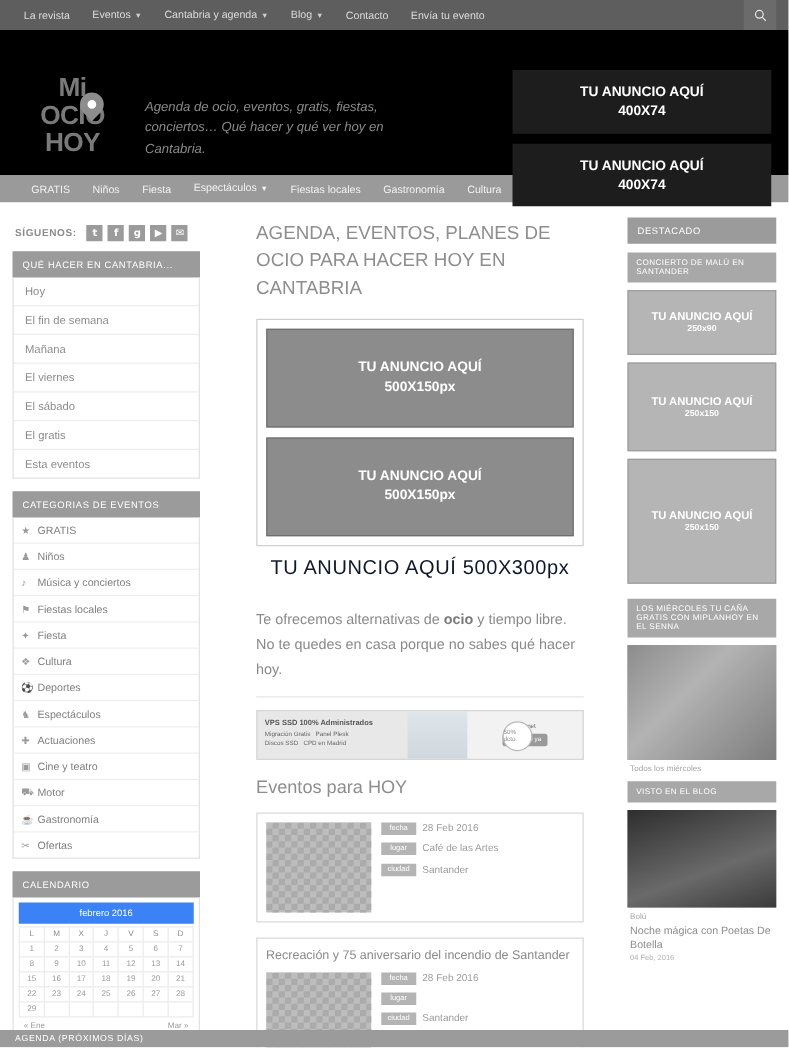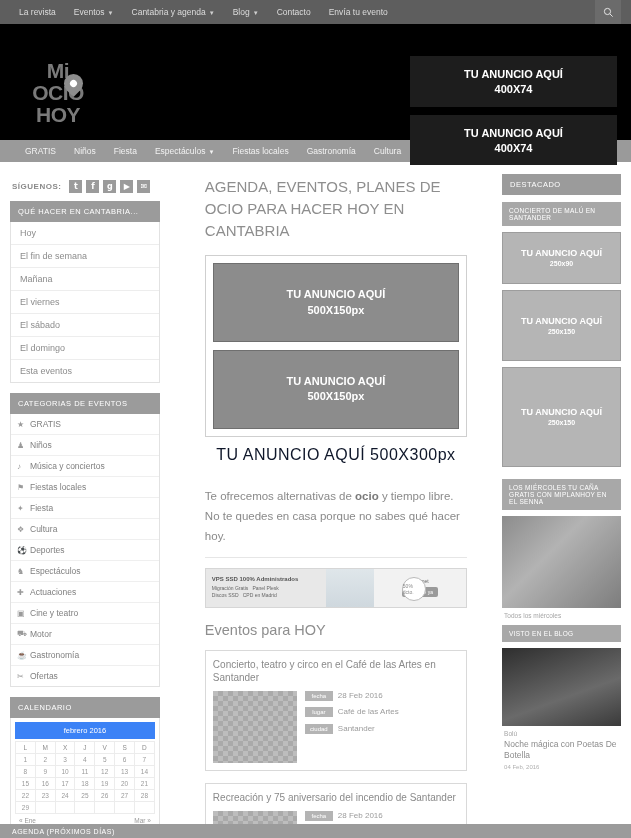--- a/index.html
+++ b/index.html
@@ -397,20 +397,21 @@
     </div>
   </div>
 
   <div class="header">
     <div class="logo">
       <div class="l1">Mi</div>
       <div class="l2">OCIO</div>
       <div class="l3">HOY</div>
     </div>
     <div class="logo-pin"></div>
+    <div class="tagline">Agenda de ocio, eventos, gratis, fiestas, conciertos… Qué hacer y qué ver hoy en Cantabria.</div>
     <div class="header-ads">
       <div class="ad-black">
         <div>TU ANUNCIO AQUÍ</div>
         <div>400X74</div>
       </div>
       <div class="ad-black">
         <div>TU ANUNCIO AQUÍ</div>
         <div>400X74</div>
       </div>
     </div>
@@ -440,21 +441,21 @@
         <div class="sicon">✉</div>
       </div>
 
       <div class="lsection-head">QUÉ HACER EN CANTABRIA...</div>
       <div class="llist">
         <div class="li">Hoy</div>
         <div class="li">El fin de semana</div>
         <div class="li">Mañana</div>
         <div class="li">El viernes</div>
         <div class="li">El sábado</div>
-        <div class="li">El domingo</div>
+        <div class="li">El gratis</div>
         <div class="li">Esta eventos</div>
       </div>
 
       <div class="lsection-head" style="margin-top:10px">CATEGORIAS DE EVENTOS</div>
       <div class="llist cat-list">
         <div class="li">
             <span class="cat-ico">★</span>
             <span>GRATIS</span>
           </div>
         <div class="li">
@@ -608,21 +609,20 @@
         </div>
         <div class="ba-right">
           <div>Axarnet</div>
           <div class="btn-mini">Contrate ya</div>
         </div>
       </div>
 
       <h2 class="section-title">Eventos para HOY</h2>
 
       <div class="event-card">
-        <div class="event-title">Concierto, teatro y circo en el Café de las Artes en Santander</div>
         <div class="event-body">
           <div class="event-thumb"></div>
           <div class="event-meta">
             <div class="meta-row">
               <span class="meta-key">fecha</span>
               <span class="meta-val">28 Feb 2016</span>
             </div>
             <div class="meta-row">
               <span class="meta-key">lugar</span>
               <span class="meta-val">Café de las Artes</span>

